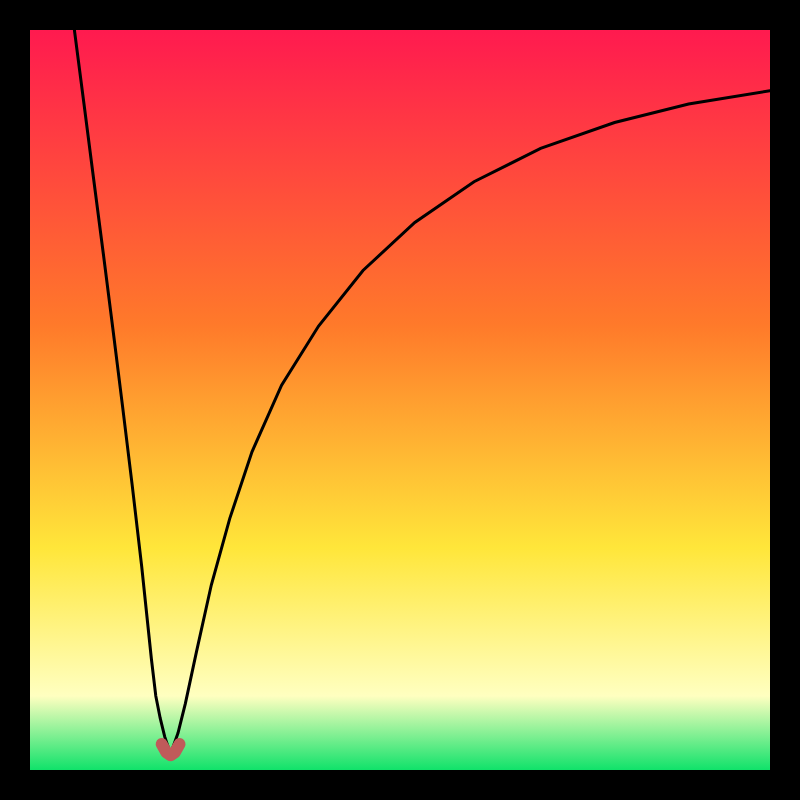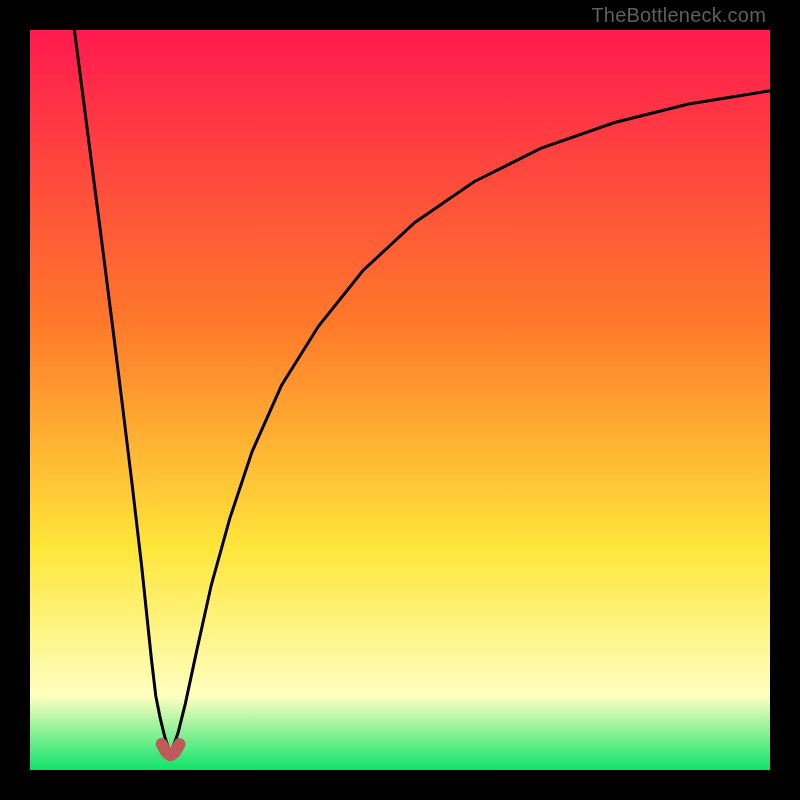--- a/index.html
+++ b/index.html
@@ -55,14 +55,13 @@
           <stop id="g3" offset="90%" stop-color="#ffffc0"></stop>
           <stop id="g4" offset="100%" stop-color="#10e26a"></stop>
         </linearGradient>
       </defs>
       <rect x="0" y="0" width="740" height="740" fill="url(#bg)"></rect>
       <path id="curve-left" fill="none" stroke="#000000" stroke-width="3" stroke-linecap="round" d="M44.4 0.0 L54.0 74.0 L63.6 148.7 L73.3 223.5 L82.9 299.0 L92.5 375.9 L102.1 454.4 L111.7 536.5 L121.4 629.0 L125.8 666.0 L130.2 688.2 L134.7 706.7 L138.4 717.8 "></path>
       <path id="curve-right" fill="none" stroke="#000000" stroke-width="3" stroke-linecap="round" d="M142.8 717.8 L148.0 703.0 L155.4 673.4 L166.5 621.6 L181.3 555.0 L199.8 488.4 L222.0 421.8 L251.6 355.2 L288.6 296.0 L333.0 240.5 L384.8 192.4 L444.0 151.7 L510.6 118.4 L584.6 92.5 L658.6 74.0 L740.0 60.7 "></path>
       <path id="marker" fill="none" stroke="#c05a5a" stroke-width="12" stroke-linecap="round" stroke-linejoin="round" d="M131.7 714.1 L136.2 722.2 L140.6 725.2 L145.0 722.2 L149.5 714.1 "></path>
     </svg>
   </div>
-  <div class="watermark">TheBottleneck.com</div>
 </div>
 
 </body></html>

